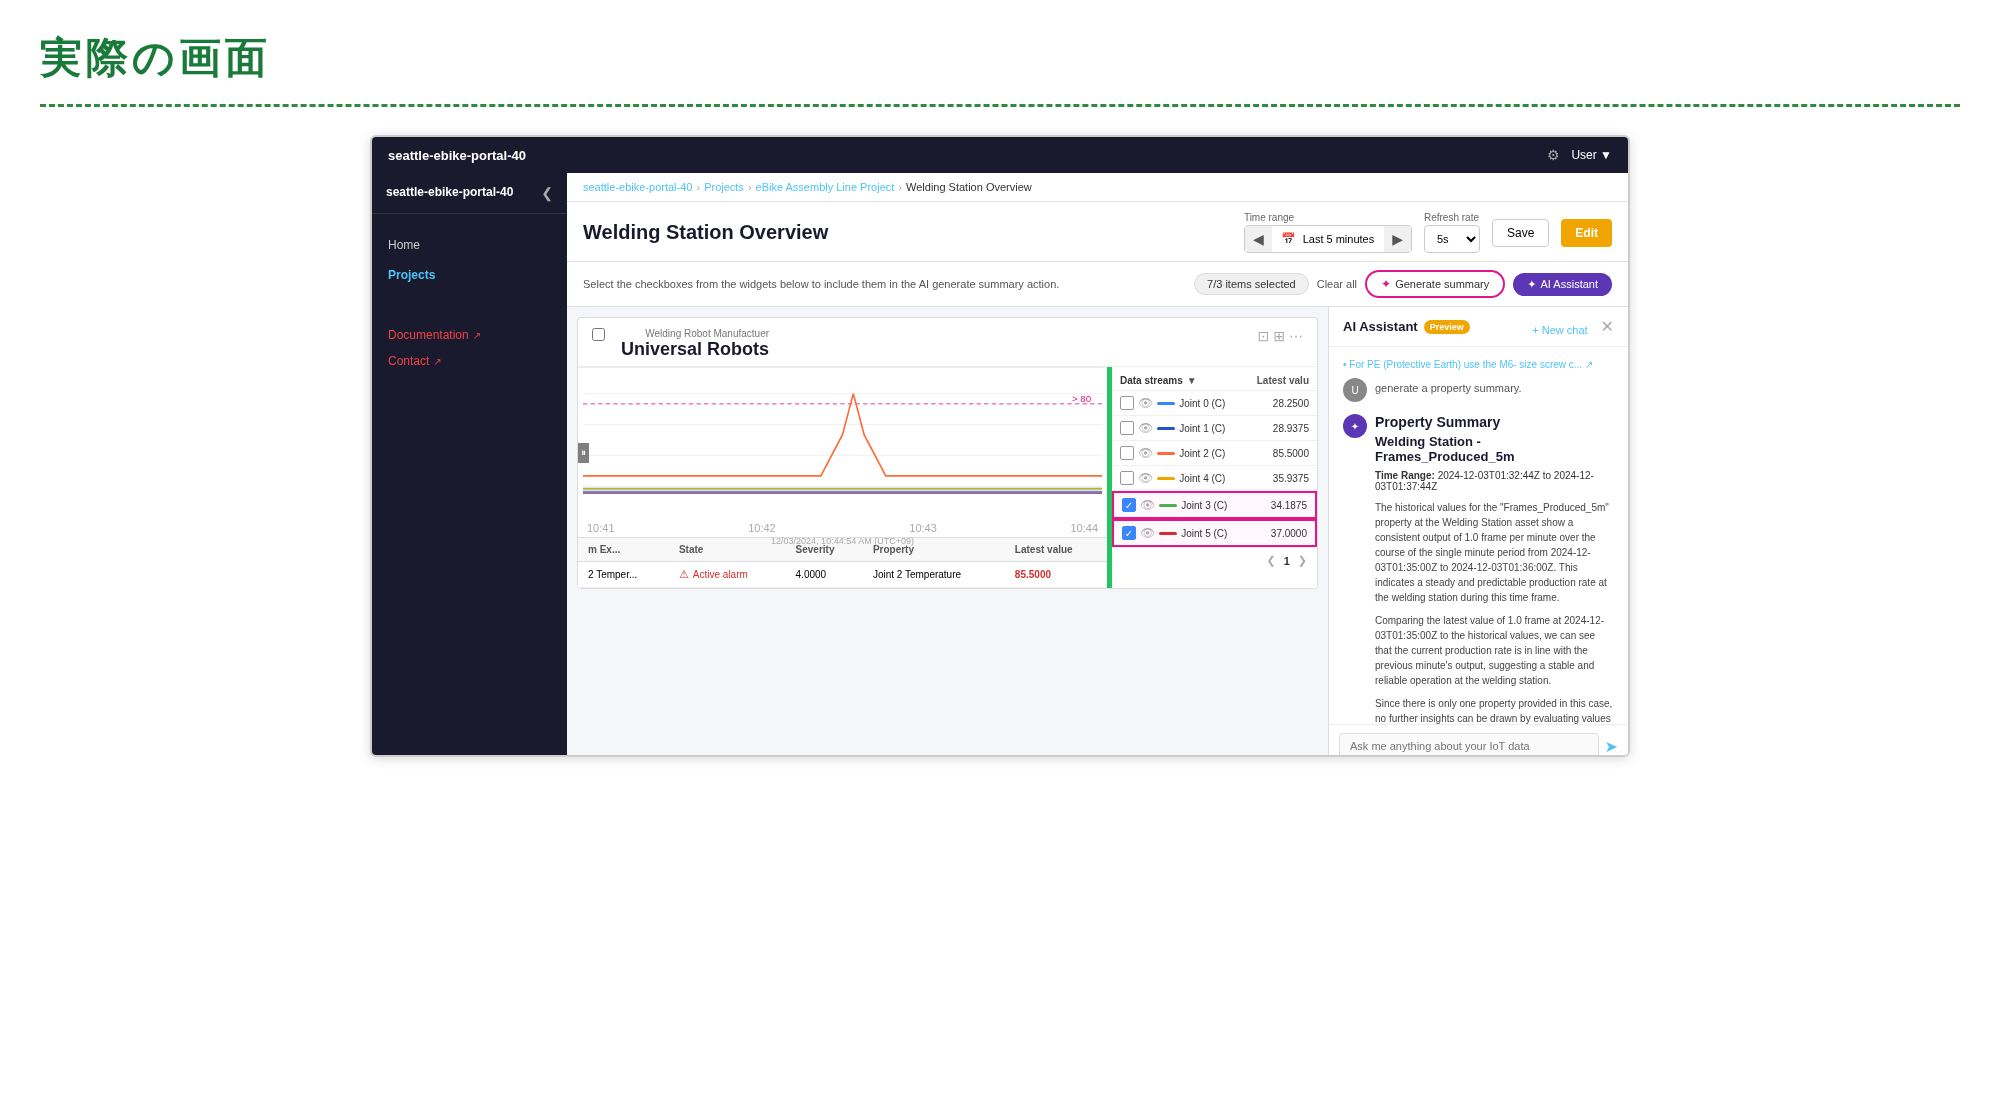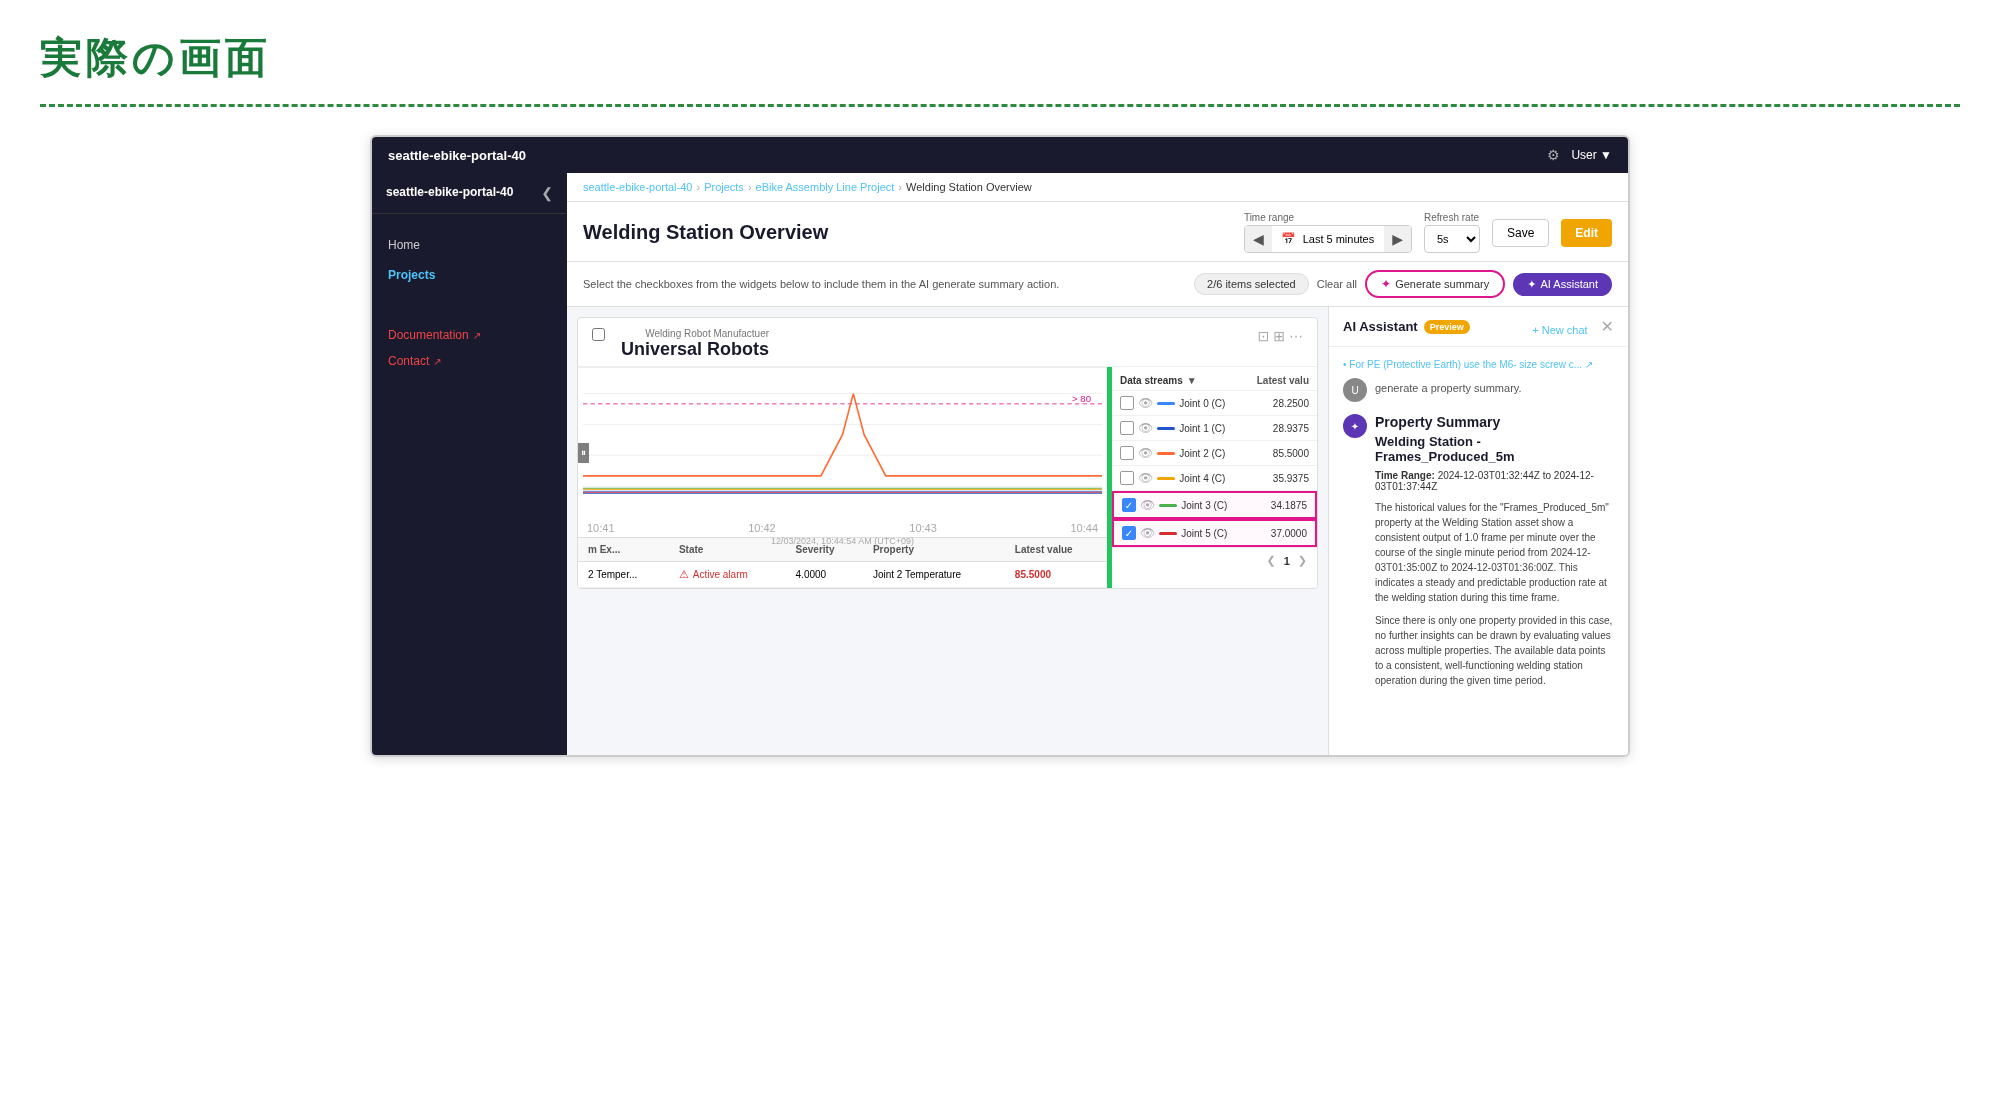--- a/index.html
+++ b/index.html
@@ -847,21 +847,21 @@
               </select>
             </div>
             <button class="save-btn">Save</button>
             <button class="edit-btn">Edit</button>
           </div>
         </div>
 
         <div class="ai-banner">
           <span class="ai-banner-text">Select the checkboxes from the widgets below to include them in the AI generate summary action.</span>
           <div class="ai-banner-actions">
-            <span class="items-selected-badge">2/6 items selected</span>
+            <span class="items-selected-badge">7/3 items selected</span>
             <button class="clear-all-btn">Clear all</button>
             <button class="generate-summary-btn">
               <span class="gen-icon">✦</span>
               <span>Generate summary</span>
             </button>
             <button class="ai-assistant-btn">
               <span>✦</span>
               <span>AI Assistant</span>
             </button>
           </div>
@@ -1045,28 +1045,33 @@
                 <div class="ai-msg-content">
                   <div class="property-summary-card">
                     <div class="ps-title">Property Summary</div>
                     <div class="ps-subtitle">Welding Station - Frames_Produced_5m</div>
                     <div class="ps-timerange">
                       <strong>Time Range:</strong>
                       <span>2024-12-03T01:32:44Z to 2024-12-03T01:37:44Z</span>
                     </div>
                     <div class="ps-body">
                       <p>The historical values for the "Frames_Produced_5m" property at the Welding Station asset show a consistent output of 1.0 frame per minute over the course of the single minute period from 2024-12-03T01:35:00Z to 2024-12-03T01:36:00Z. This indicates a steady and predictable production rate at the welding station during this time frame.</p>
+                      <p>Comparing the latest value of 1.0 frame at 2024-12-03T01:35:00Z to the historical values, we can see that the current production rate is in line with the previous minute's output, suggesting a stable and reliable operation at the welding station.</p>
                       <p>Since there is only one property provided in this case, no further insights can be drawn by evaluating values across multiple properties. The available data points to a consistent, well-functioning welding station operation during the given time period.</p>
                     </div>
 
                   </div>
                 </div>
               </div>
             </div>
 
+            <div class="ai-input-area">
+              <input class="ai-input" type="text" placeholder="Ask me anything about your IoT data" style="">
+              <button class="ai-send-btn">➤</button>
+            </div>
           </div>
 
         </div>
       </div>
     </div>
 
   </div>
 </div>
 
 </body></html>

